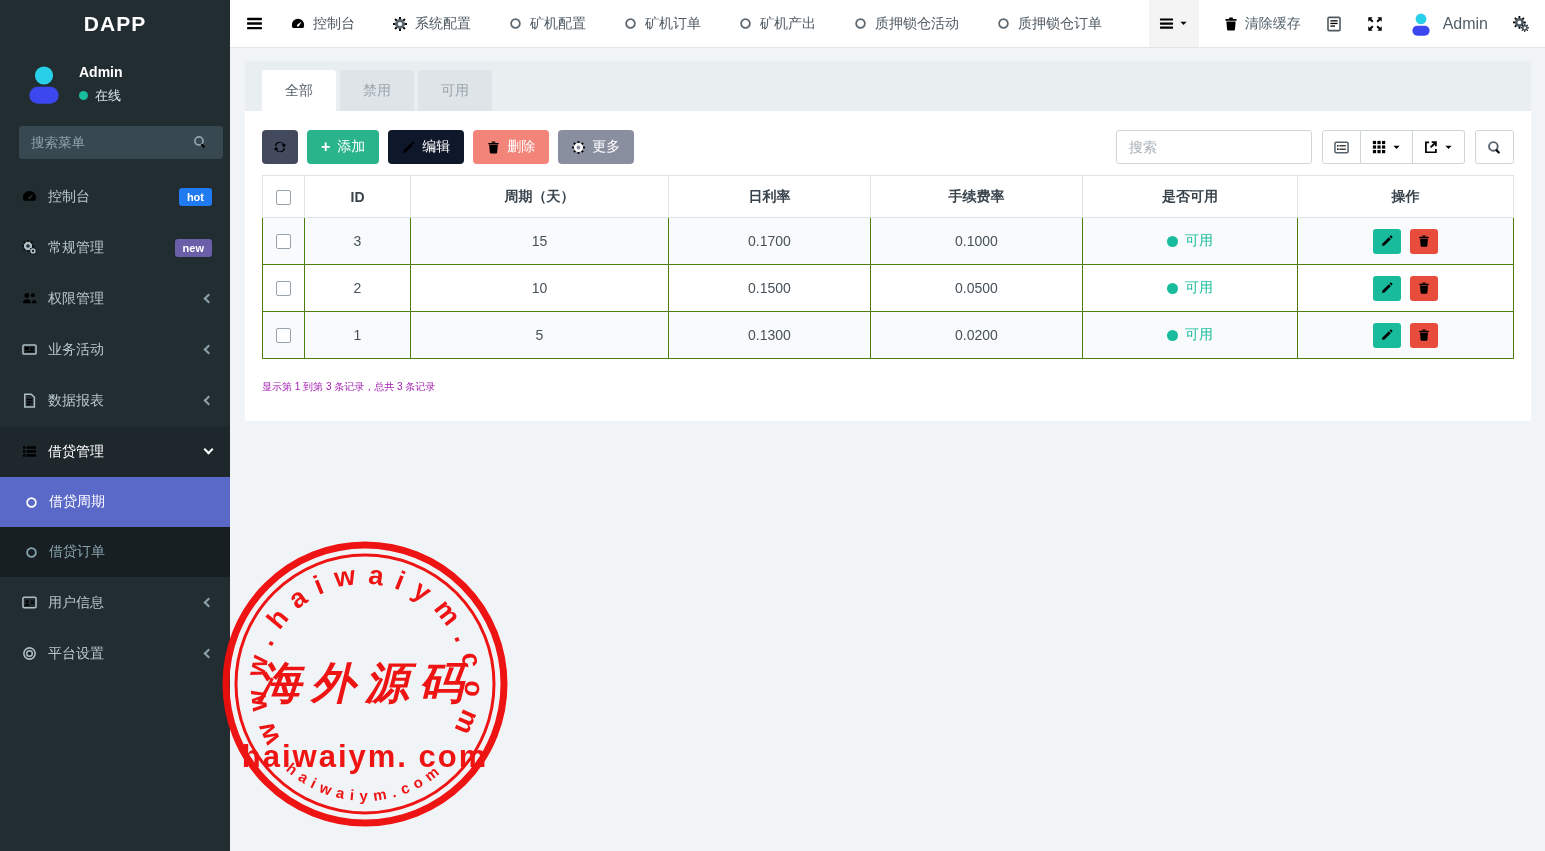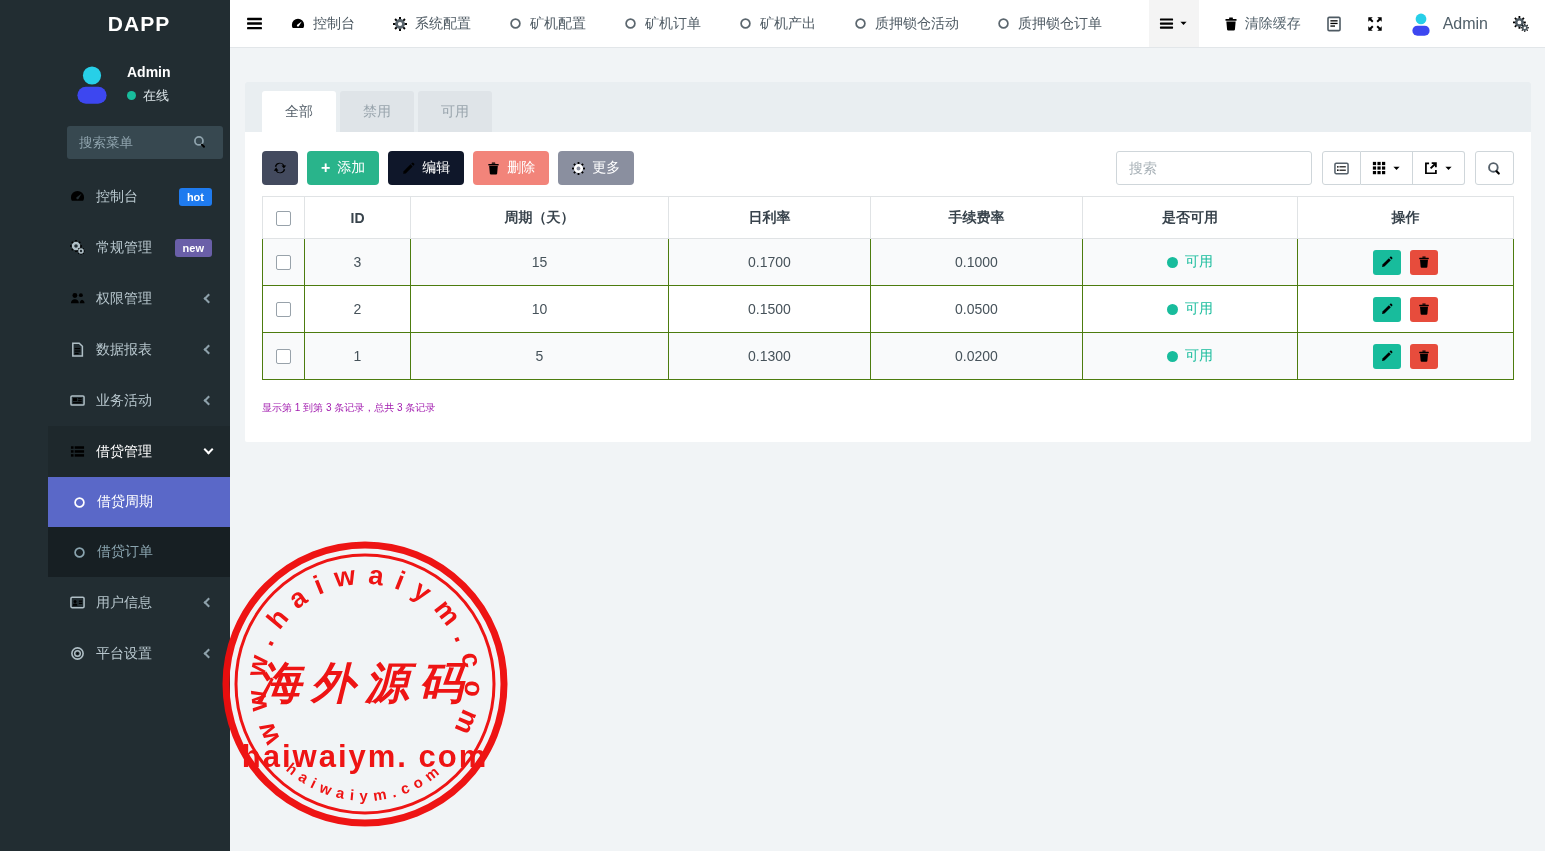--- a/index.html
+++ b/index.html
@@ -5,21 +5,21 @@
   * { margin:0; padding:0; box-sizing:border-box; }
   html,body { width:1545px; height:851px; }
   body {
     font-family:"Liberation Sans","DejaVu Sans",sans-serif;
     background:#f1f4f6; position:relative; overflow:hidden; color:#46525a;
   }
   .hidden-defs { position:absolute; width:0; height:0; overflow:hidden; }
   .ic { display:inline-block; vertical-align:middle; flex:none; }
 
   
-  .sidebar { position:absolute; left:0; top:0; width:230px; height:851px; background:#222d32; z-index:10;padding-left:48px; }
+  .sidebar { position:absolute; left:0; top:0; width:230px; height:851px; background:#222d32; z-index:10; }
   .brand { height:48px; line-height:48px; text-align:center; color:#fff; font-size:21px; font-weight:bold; letter-spacing:1px; }
   .user-panel { display:flex; align-items:center; gap:13px; padding:14px 20px 10px 22px; }
   .user-meta .user-name { color:#fff; font-weight:bold; font-size:14px; margin-bottom:7px; }
   .user-status { display:flex; align-items:center; gap:7px; color:#dde6ea; font-size:13px; }
   .status-dot { width:9px; height:9px; border-radius:50%; background:#18bc9c; }
   .side-search { margin:10px 13px 12px; position:relative; }
   .side-search input {
     width:100%; height:33px; background:#374850; border:none; border-radius:3px;
     color:#cfd8dc; padding:0 32px 0 12px; font-size:13.5px; font-family:inherit;margin-left:6px;
   }
@@ -49,21 +49,21 @@
   .topnav-item .ic { color:#5b666e; }
   .topbar-right { margin-left:auto; display:flex; align-items:center; height:100%; }
   .tb-dropdown { width:50px; height:100%; background:#f4f4f4; display:flex; align-items:center; justify-content:center; gap:5px; cursor:pointer; color:#3f4a52; }
   .tb-clear { display:flex; align-items:center; gap:7px; margin:0 25px; font-size:14px; cursor:pointer;text-align:center; }
   .tb-icon { margin-right:25px; cursor:pointer; color:#4e5a63; }
   .tb-user { display:flex; align-items:center; gap:9px; margin-right:25px; cursor:pointer; }
   .tb-cogs { margin-right:16px; cursor:pointer; color:#4e5a63; }
 
   
   .content { position:absolute; left:230px; top:48px; width:1315px; height:803px; background:#f1f4f6; }
-  .panel { position:absolute; left:15px; top:34px; width:1286px; background:#fff; border-radius:2px; }
+  .panel { position:absolute; left:15px; top:13px; width:1286px; background:#fff; border-radius:2px; }
   .tabs-band { height:50px; background:#e9eef1; display:flex; align-items:flex-end; padding-left:17px; border-radius:2px 2px 0 0; }
   .tab { height:41px; display:flex; align-items:center; padding:0 23px; font-size:14px; border-radius:3px 3px 0 0; margin-right:4px; cursor:pointer; }
   .tab-active { background:#fff; color:#55606a; }
   .tab-idle { background:#dfe4e8; color:#98a4ac; }
   .panel-body { padding:19px 17px 27px; }
   .toolbar { display:flex; align-items:center; }
   .btn { height:34px; border:none; border-radius:4px; color:#fff; font-size:14px; display:inline-flex; align-items:center; gap:7px; padding:0 14px; margin-right:9px; font-family:inherit; cursor:pointer; }
   .btn-refresh { width:36px; justify-content:center; padding:0; background:#434a5e; }
   .btn-add { background:#29b48b; }
   .btn-edit { background:#0f172a; }
@@ -277,30 +277,30 @@
     </li>
     <li class="menu-item">
       <svg class="ic mi" viewBox="0 0 16 16" width="15" height="15">
           <use href="#g-users"></use>
         </svg>
       <span class="lbl">权限管理</span>
       <span class="chev chev-left"></span>
     </li>
     <li class="menu-item">
       <svg class="ic mi" viewBox="0 0 16 16" width="15" height="15">
+          <use href="#g-news"></use>
+        </svg>
+      <span class="lbl">业务活动</span>
+      <span class="chev chev-left"></span>
+    </li>
+    <li class="menu-item">
+      <svg class="ic mi" viewBox="0 0 16 16" width="15" height="15">
           <use href="#g-file"></use>
         </svg>
       <span class="lbl">数据报表</span>
-      <span class="chev chev-left"></span>
-    </li>
-    <li class="menu-item">
-      <svg class="ic mi" viewBox="0 0 16 16" width="15" height="15">
-          <use href="#g-news"></use>
-        </svg>
-      <span class="lbl">业务活动</span>
       <span class="chev chev-left"></span>
     </li>
     <li class="menu-item open">
       <svg class="ic mi" viewBox="0 0 16 16" width="15" height="15">
           <use href="#g-thlist"></use>
         </svg>
       <span class="lbl">借贷管理</span>
       <span class="chev chev-down"></span>
     </li>
     <li class="submenu-item active">

